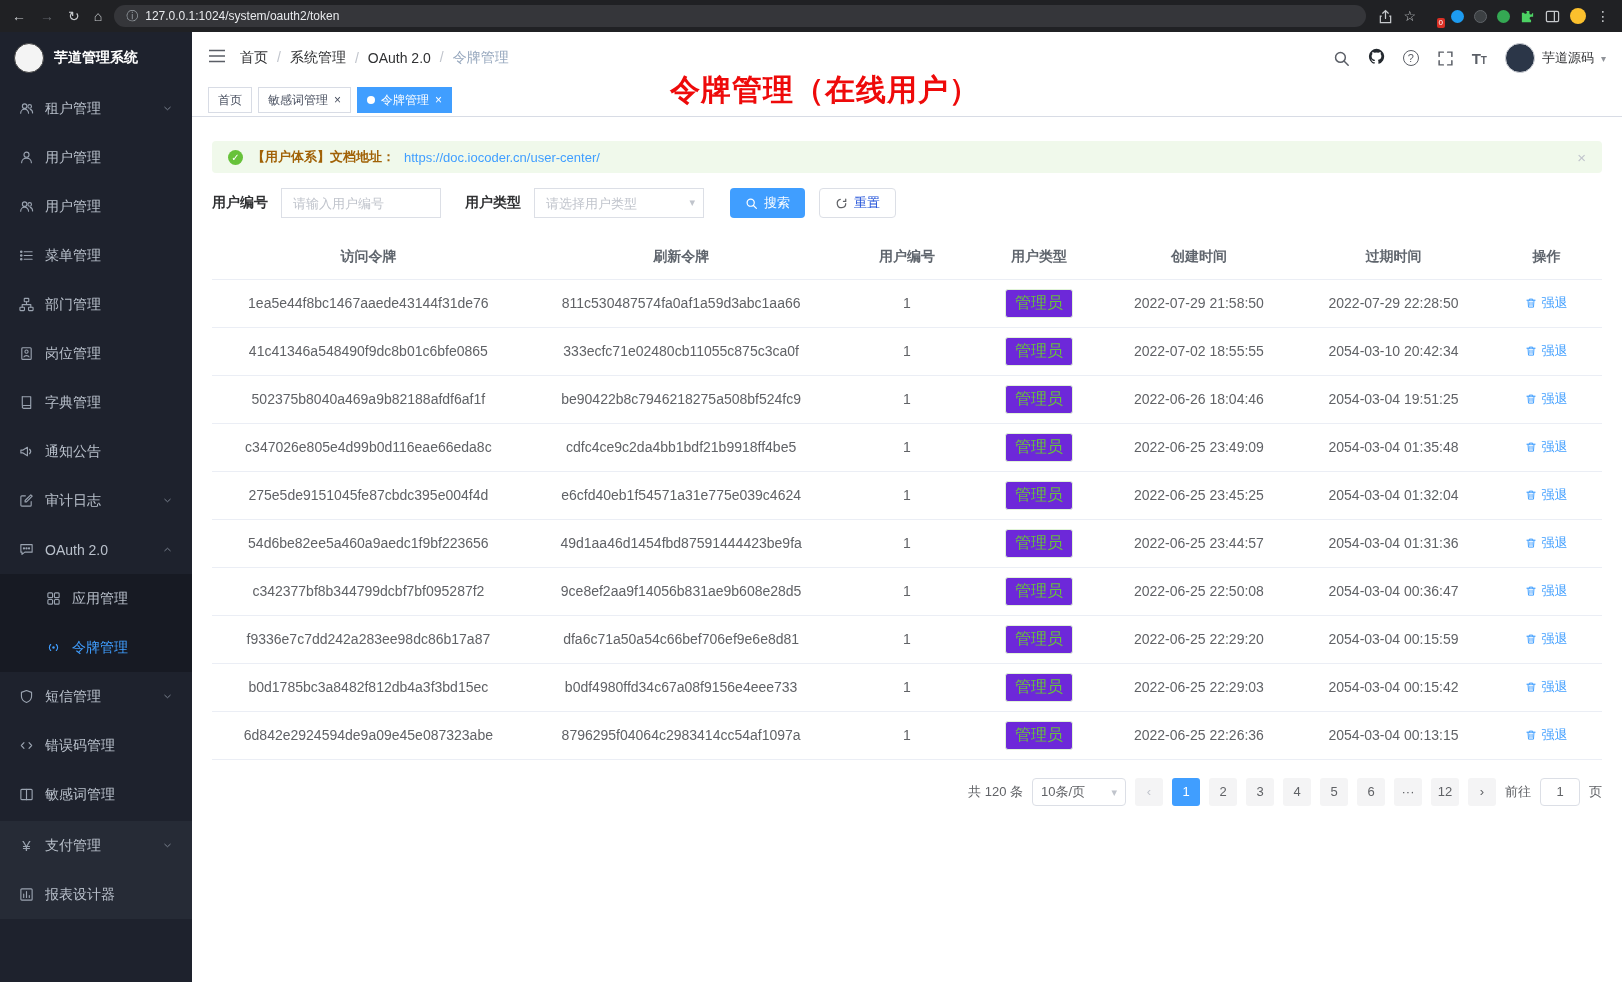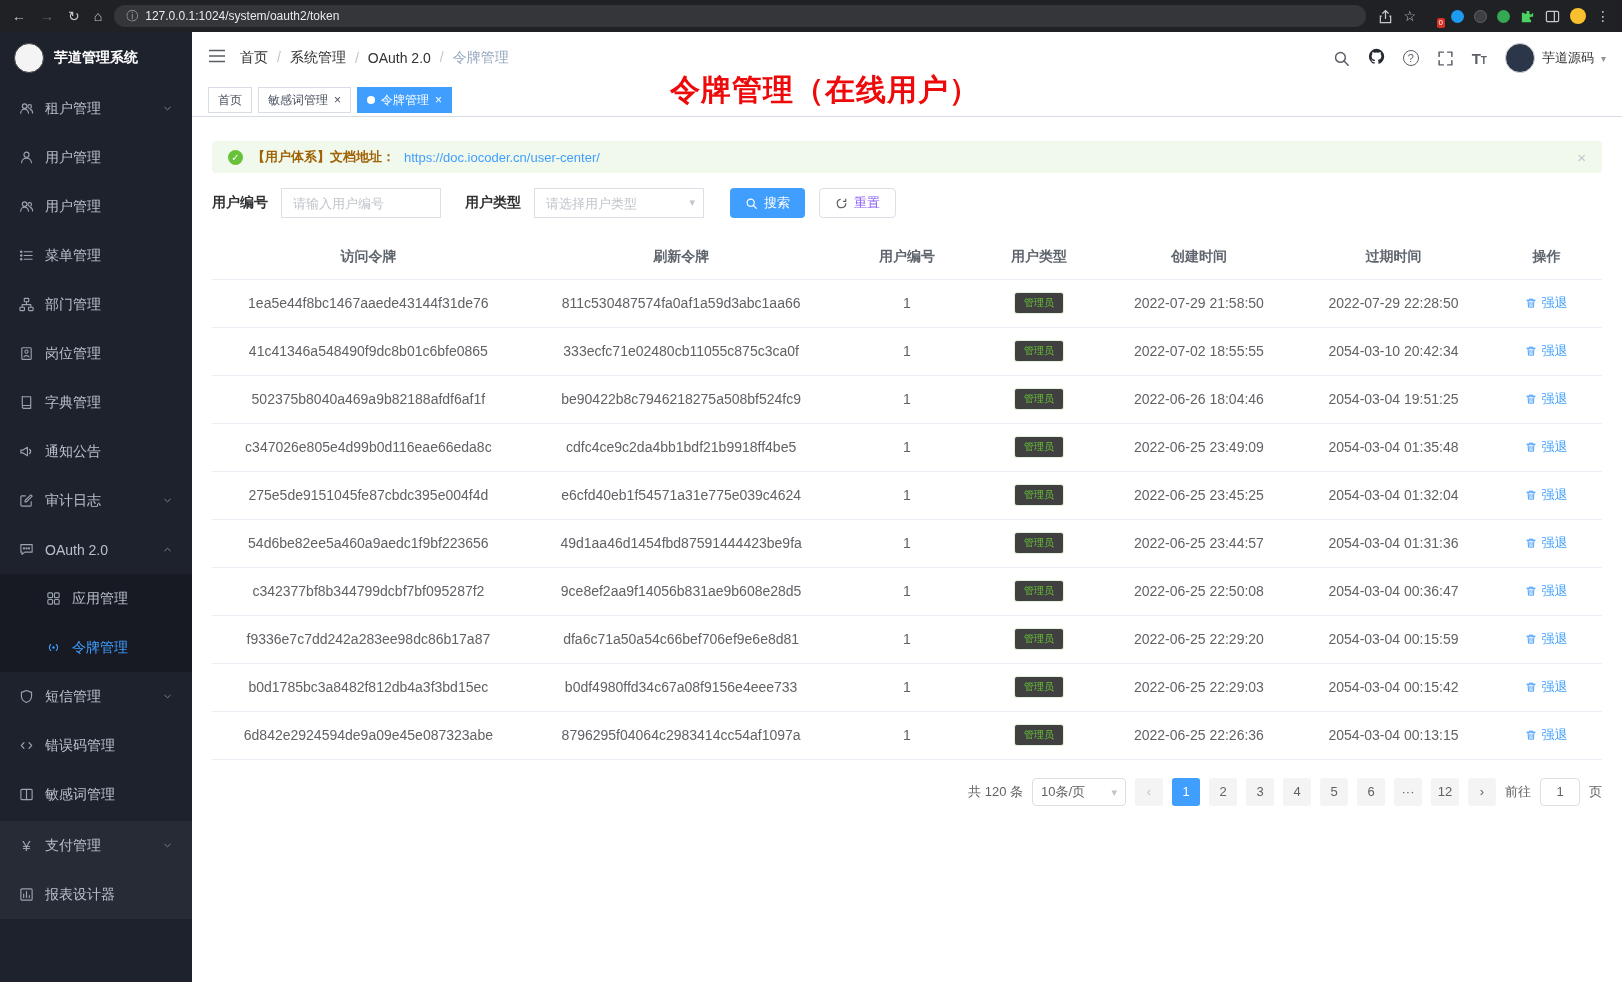--- a/index.html
+++ b/index.html
@@ -98,30 +98,30 @@
     padding:0 11px; font-size:13px; color:#606266; outline:none; margin-right:24px; }
   .finput::placeholder { color:#c0c4cc; }
   .fselect { position:relative; margin-right:26px; }
   .fselect .finput { margin-right:0; width:170px; padding-right:26px; }
   .fselect .scaret { position:absolute; right:9px; top:8px; color:#c0c4cc; font-size:11px; }
   .btn { height:30px; border-radius:4px; padding:0 15px; font-size:13px;
     display:inline-flex; align-items:center; gap:6px; cursor:pointer; border:none; }
   .btn svg { width:13px; height:13px; fill:none; stroke-width:1.5; stroke-linecap:round; }
   .btn-primary { background:#409eff; color:#fff; margin-right:14px; }
   .btn-primary svg { stroke:#fff; }
-  .btn-plain { background:#fff; color:#8b5cf6; border:1px solid #dcdfe6; }
+  .btn-plain { background:#fff; color:#1d4ed8; border:1px solid #dcdfe6; }
   .btn-plain svg { stroke:#606266; }
 
   table { width:100%; border-collapse:collapse; }
   th { height:44px; font-size:14px; color:#5f656d; font-weight:bold;
     border-bottom:1px solid #ebeef5; text-align:center; }
   td { height:48px; font-size:14px; color:#606266; border-bottom:1px solid #ebeef5;
     text-align:center; }
-  .badge { display:inline-block; padding:3px 9px; font-size:10px; color:#67c23a;
-    background:#404040; border:1px solid #e1f3d8; border-radius:3px; }
+  .badge { display:inline-block; padding:3px 9px; font-size:16px; color:#67c23a;
+    background:#6d28d9; border:1px solid #e1f3d8; border-radius:3px; }
   .act { color:#409eff; font-size:13px; display:inline-flex; align-items:center;
     gap:4px; cursor:pointer; }
   .act svg { width:12px; height:12px; stroke:#409eff; stroke-width:1.3; fill:none;
     stroke-linecap:round; }
 
   .pager { display:flex; align-items:center; justify-content:flex-end; gap:9px;
     margin:18px 0; font-size:13px; color:#606266; }
   .psel { position:relative; width:94px; height:28px; border:1px solid #dcdfe6;
     border-radius:4px; display:flex; align-items:center; padding:0 8px;
     cursor:pointer; }

